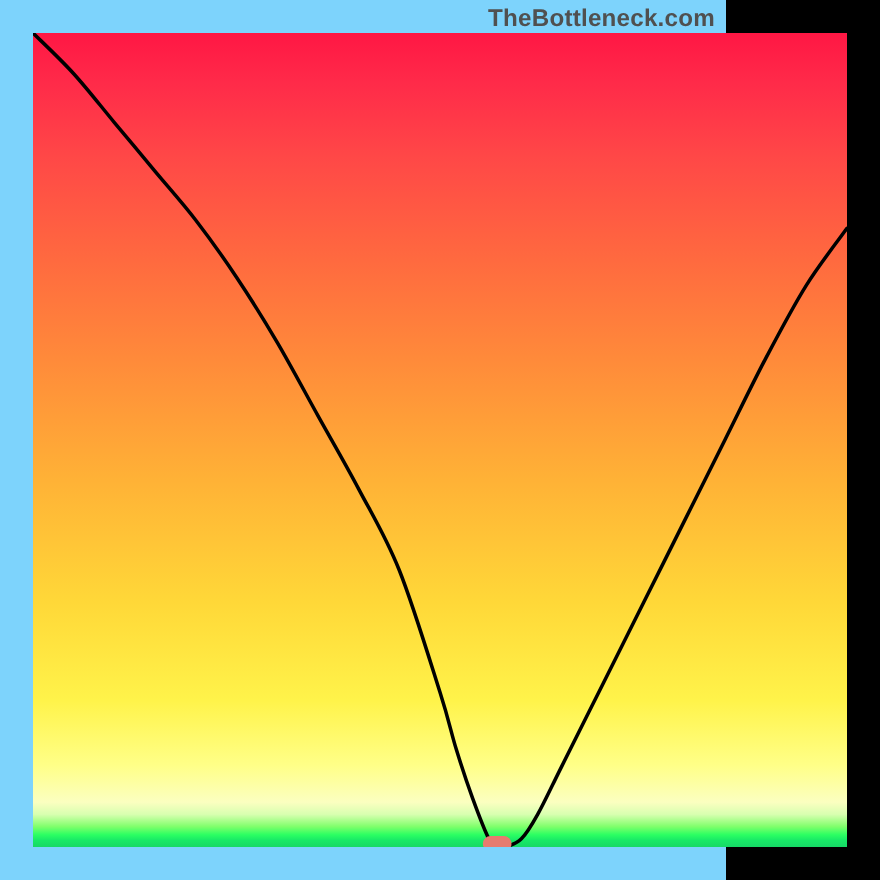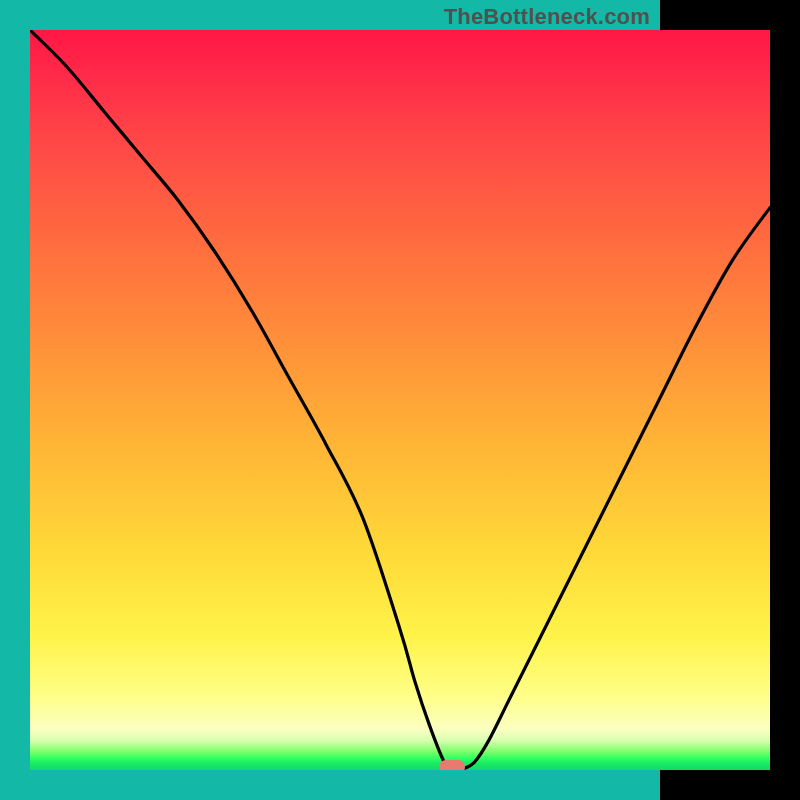--- a/index.html
+++ b/index.html
@@ -8,21 +8,21 @@
     width: 800px;
     height: 800px;
     background: #000;
     overflow: hidden;
     font-family: Arial, Helvetica, sans-serif;
   }
   .frame {
     position: relative;
     width: 660px;
     height: 800px;
-    background: #14b8a6;
+    background: #7dd3fc;
   }
   .watermark {
     position: absolute;
     top: 4px;
     right: 10px;
     color: #505050;
     font-size: 22px;
     font-weight: bold;
     letter-spacing: 0.2px;
     z-index: 10;

